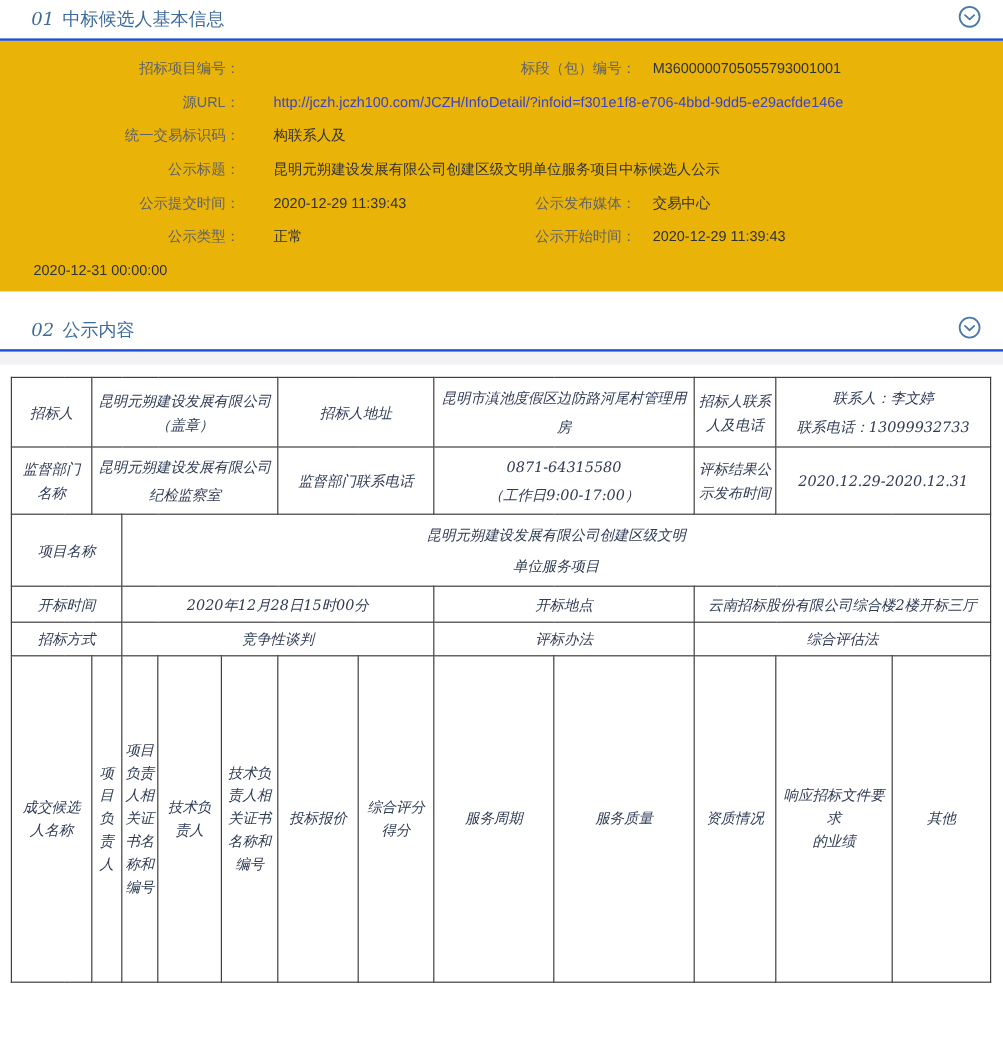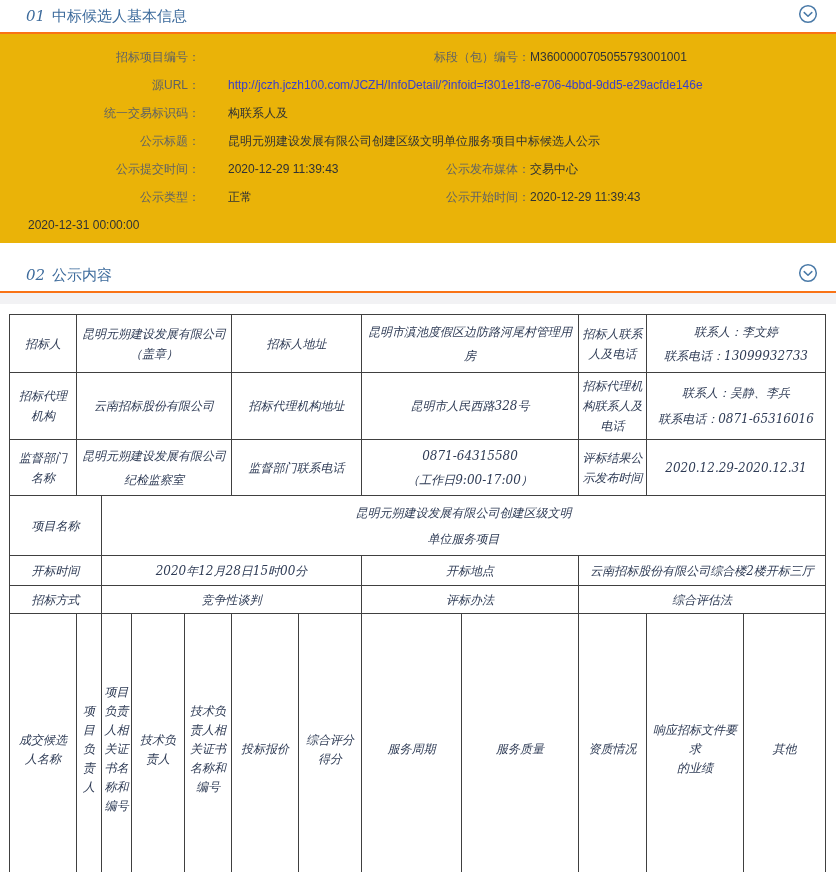--- a/index.html
+++ b/index.html
@@ -3,37 +3,37 @@
 <meta charset="utf-8">
 <style>
   html,body{margin:0;padding:0;}
   body{
     width:836px;height:872px;overflow:hidden;background:#ffffff;
     font-family:"Liberation Sans",sans-serif;
     -webkit-font-smoothing:antialiased;
   }
   .section-header{
     position:relative;height:28px;padding:4px 20px 0 26px;
-    border-bottom:2px solid #f97316;
+    border-bottom:2px solid #1d4ed8;
   }
   .section-title{font-size:15px;color:#3d6b9c;line-height:24px;}
   .section-num{font-style:italic;font-family:"DejaVu Serif",serif;margin-right:7px;}
   .chevron{
     position:absolute;right:18px;top:4px;width:20px;height:20px;cursor:pointer;
   }
   
   .panel1{
     background:#eab308;height:200px;padding-top:9px;
   }
   .info-row{height:28px;line-height:28px;display:flex;font-size:12px;}
   .lbl{width:200px;text-align:right;color:#5f6266;flex:0 0 auto;}
   .val{margin-left:28px;color:#2f3235;}
   .pair-right{display:flex;position:absolute;left:420px;top:0;height:28px;line-height:28px;}
   .lbl2{width:110px;text-align:right;color:#5f6266;flex:0 0 auto;}
-  .val2{color:#2f3235;}
+  .val2{margin-left:14px;color:#2f3235;}
   .rel{position:relative;}
   a.url-link{color:#3a41cb;text-decoration:none;cursor:pointer;}
   
   .sec2-strip{height:11px;background:#f2f2f4;margin-bottom:10px;}
   .gap{height:16px;background:#ffffff;}
   table.pub{
     border-collapse:collapse;table-layout:fixed;
     margin-left:9px;width:816px;
     font-family:"DejaVu Serif",serif;font-style:italic;
     color:#2e3b55;font-size:12px;
@@ -138,32 +138,20 @@
     <td colspan="2">招标人</td>
     <td colspan="4" style="line-height:20px">昆明元朔建设发展有限公司
 （盖章）</td>
     <td colspan="2">招标人地址</td>
     <td colspan="2">昆明市滇池度假区边防路河尾村管理用房</td>
     <td style="line-height:20px">招标人联系
 人及电话</td>
     <td colspan="2" style="line-height:24px">联系人：李文婷
 联系电话：13099932733</td>
   </tr>
-  <tr style="height:67px">
-    <td colspan="2" style="line-height:20px">招标代理
-机构</td>
-    <td colspan="4">云南招标股份有限公司</td>
-    <td colspan="2">招标代理机构地址</td>
-    <td colspan="2">昆明市人民西路328号</td>
-    <td style="line-height:20px">招标代理机
-构联系人及
-电话</td>
-    <td colspan="2" style="line-height:26px">联系人：吴静、李兵
-联系电话：0871-65316016</td>
-  </tr>
   <tr style="height:56px">
     <td colspan="2" style="line-height:20px">监督部门
 名称</td>
     <td colspan="4" style="line-height:24px">昆明元朔建设发展有限公司
 纪检监察室</td>
     <td colspan="2">监督部门联系电话</td>
     <td colspan="2" style="line-height:24px">0871-64315580
 （工作日9:00-17:00）</td>
     <td style="line-height:20px">评标结果公
 示发布时间</td>

